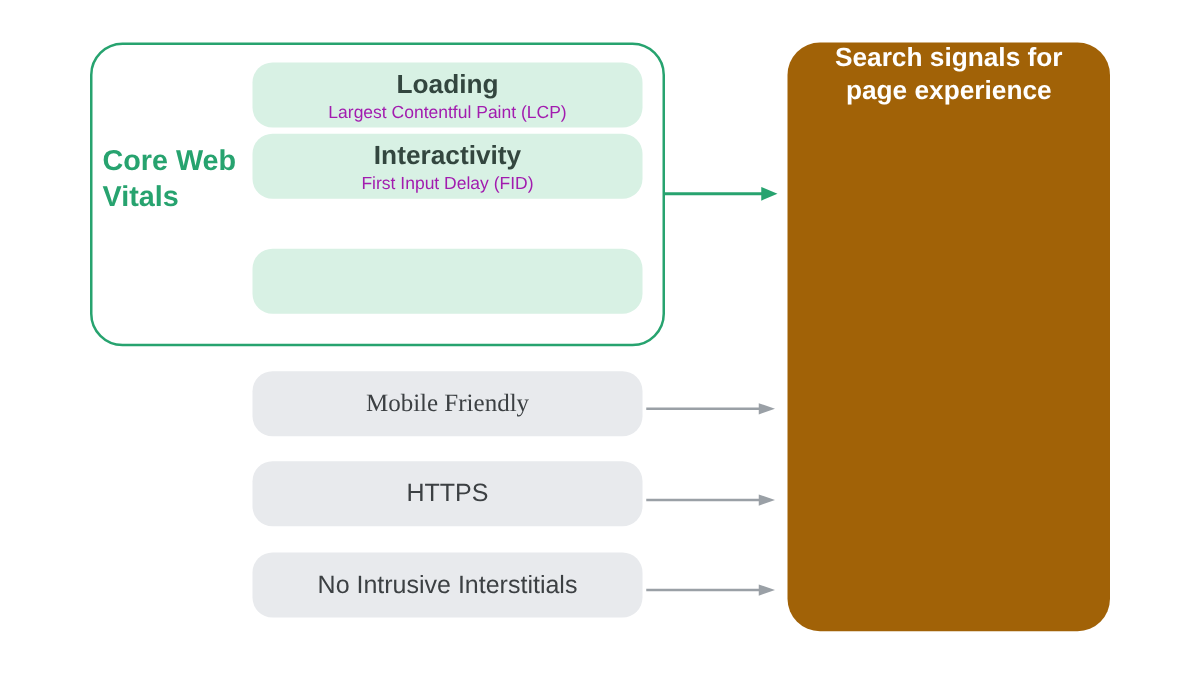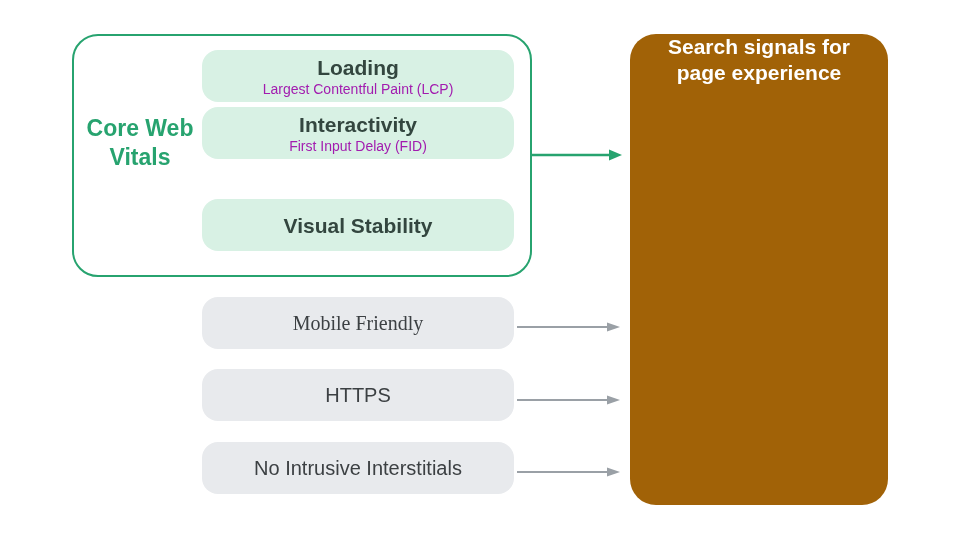--- a/index.html
+++ b/index.html
@@ -20,21 +20,21 @@
     left: 72px; top: 34px;
     width: 460px; height: 243px;
     border: 2px solid #27A36F;
     border-radius: 26px;
     background: #ffffff;
   }
   .cwv-label {
     position: absolute;
     left: 8px; top: 78px;
     width: 116px;
-    text-align: center;
+    text-align: left;
     color: #27A36F;
     font-size: 23px;
     font-weight: 700;
     line-height: 29px;
   }
 
   
   .pill {
     position: absolute;
     left: 128px;
@@ -110,21 +110,20 @@
       <div class="pill-title">Loading</div>
       <div class="pill-sub">Largest Contentful Paint (LCP)</div>
     </div>
 
     <div class="pill green p2">
       <div class="pill-title">Interactivity</div>
       <div class="pill-sub">First Input Delay (FID)</div>
     </div>
 
     <div class="pill green p3">
-      <div class="pill-title">Visual Stability</div>
     </div>
   </div>
 
   <svg class="arrow" style="left:531px; top:147px;" width="92" height="16" aria-hidden="true">
     <line x1="0" y1="8" x2="79" y2="8" stroke="#27A36F" stroke-width="2.5"></line>
     <polygon points="78,2.5 91,8 78,13.5" fill="#27A36F"></polygon>
   </svg>
 
   <div class="pill gray g1">
     <div class="gray-label">Mobile Friendly</div>

